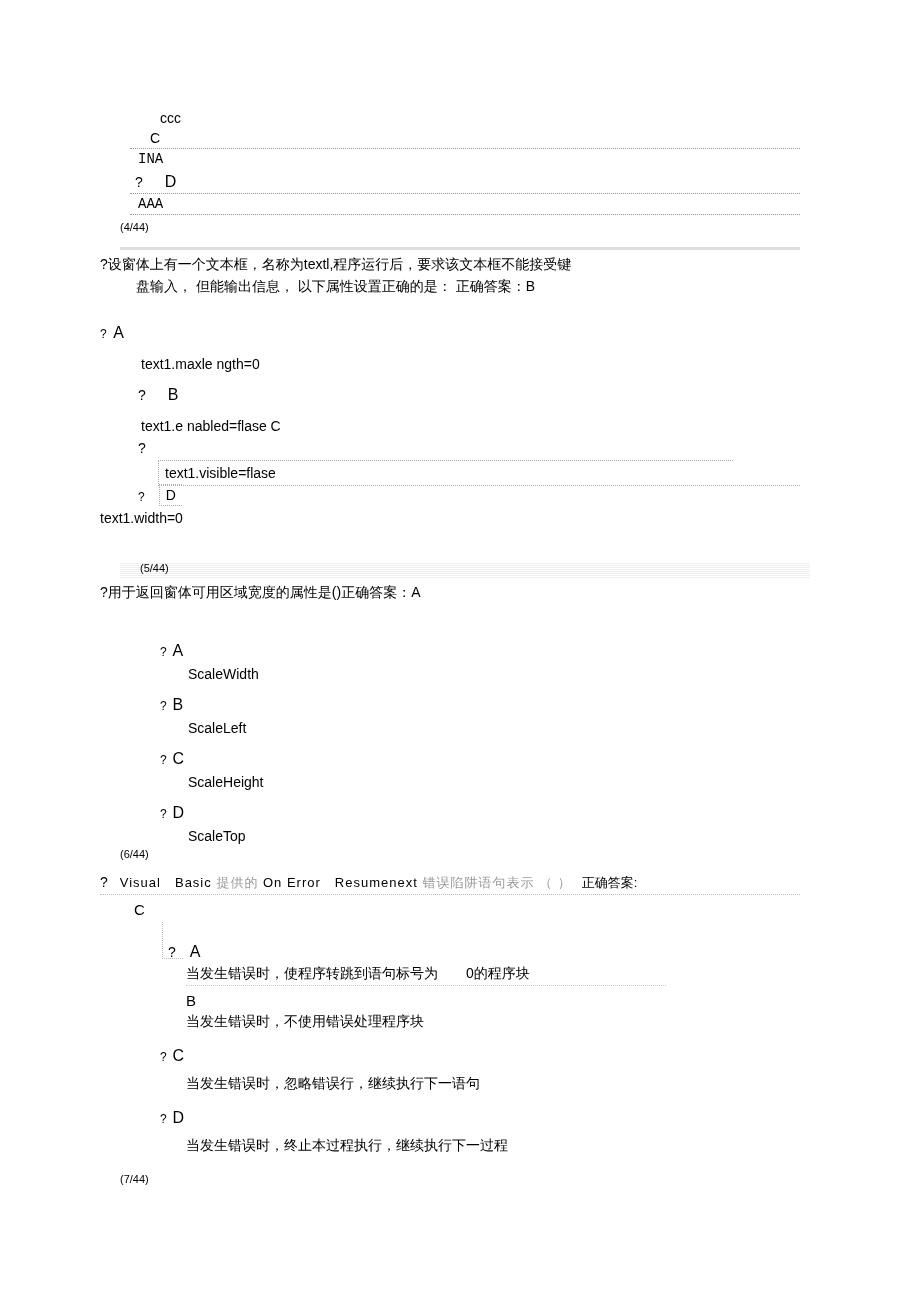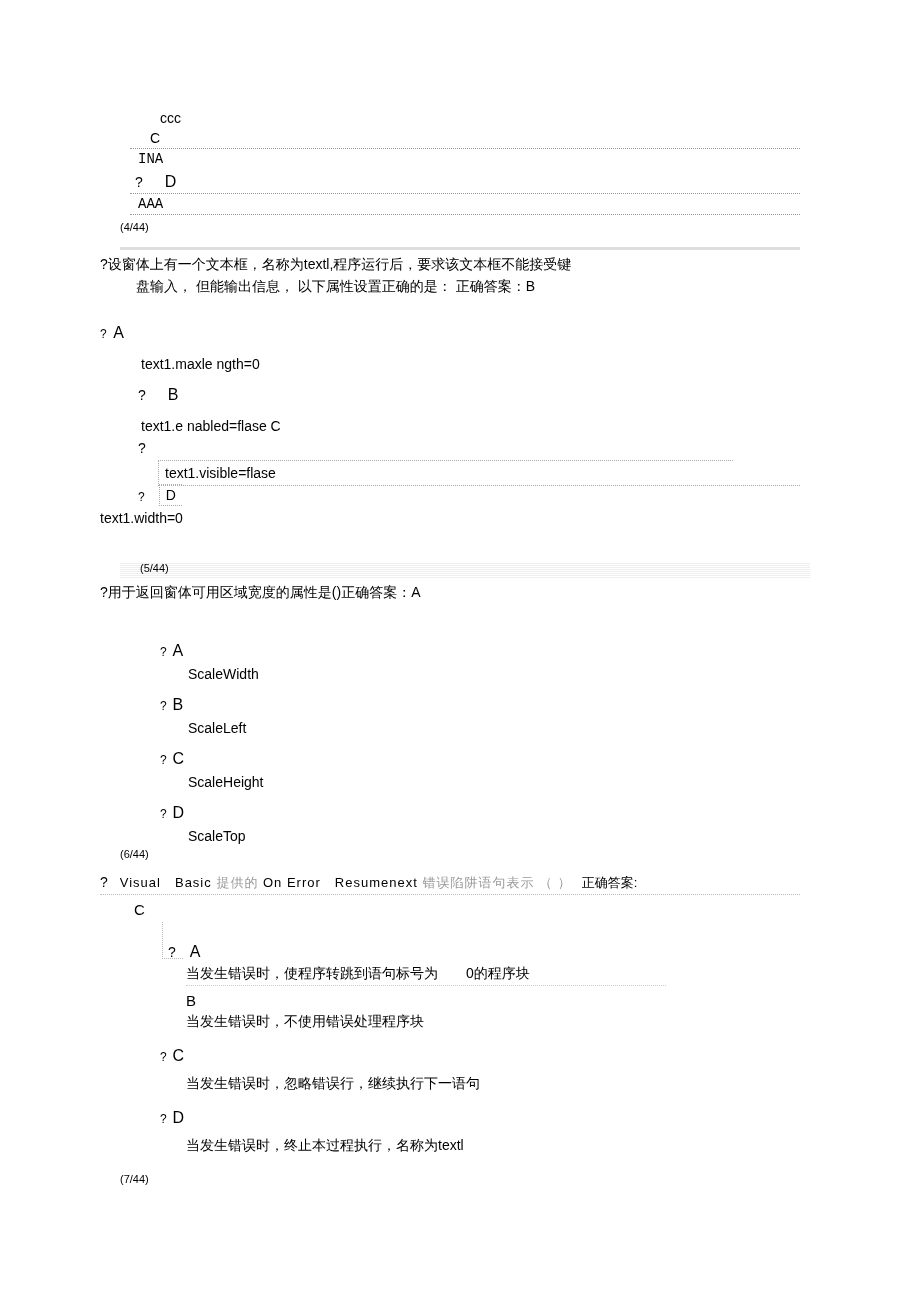--- a/index.html
+++ b/index.html
@@ -202,18 +202,18 @@
     <div class="q6-a-row">
       <span class="qm">?</span>
       <span class="lett">A</span>
     </div>
     <div class="q6-opt-text">当发生错误时，使程序转跳到语句标号为  0的程序块</div>
     <div class="q6-b">B</div>
     <div class="q6-opt-text plain">当发生错误时，不使用错误处理程序块</div>
     <div class="q6-cd-label"><span class="qm">?</span> <span class="lett">C</span></div>
     <div class="q6-opt-text plain" style="margin-top:10px;">当发生错误时，忽略错误行，继续执行下一语句</div>
     <div class="q6-cd-label"><span class="qm">?</span> <span class="lett">D</span></div>
-    <div class="q6-opt-text plain" style="margin-top:10px;">当发生错误时，终止本过程执行，名称为textl</div>
+    <div class="q6-opt-text plain" style="margin-top:10px;">当发生错误时，终止本过程执行，继续执行下一过程</div>
   </div>
 
   <div class="counter" style="margin-top:16px;">(7/44)</div>
 
 </div>
 
 </body></html>

